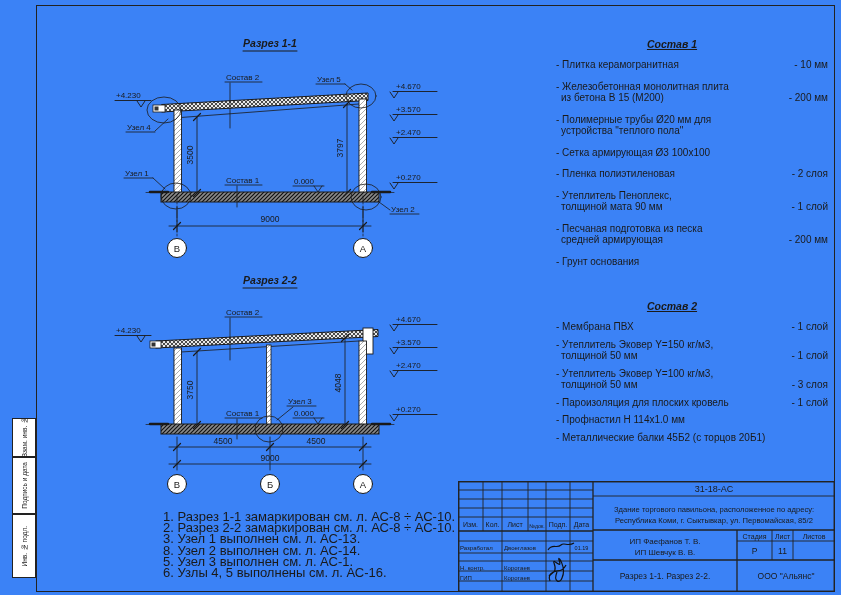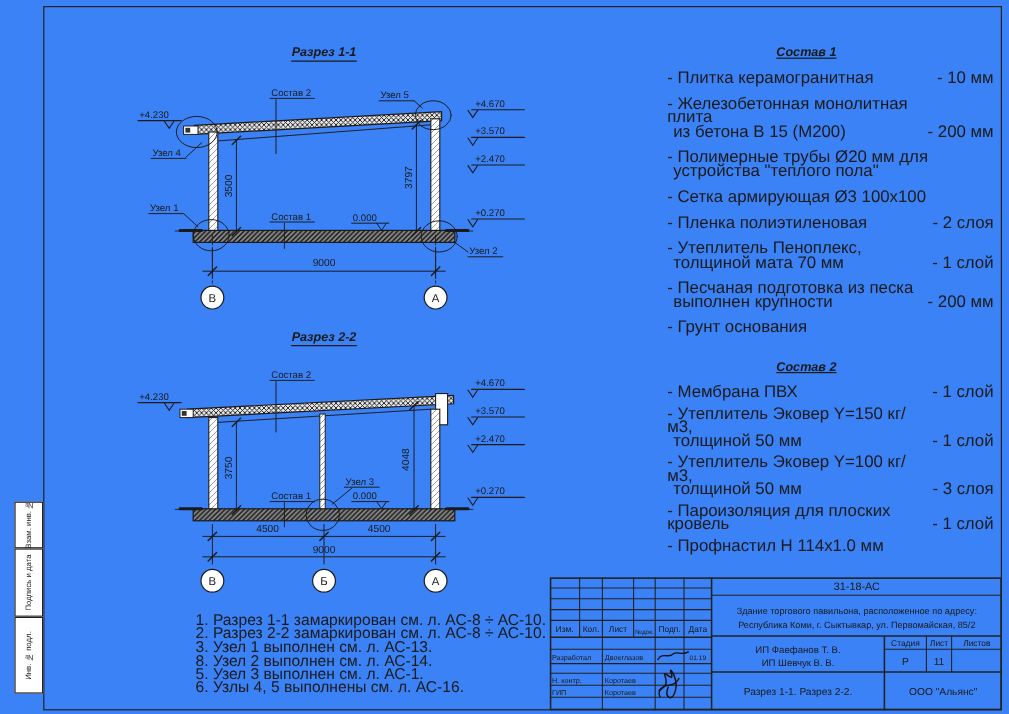--- a/index.html
+++ b/index.html
@@ -9,21 +9,21 @@
          border:1.6px solid #222;box-sizing:border-box;}
   .vbox{position:absolute;left:12px;width:24px;border:1.2px solid #222;box-sizing:border-box;
         display:flex;align-items:center;justify-content:center;background:#fff;}
   .vlabel{writing-mode:vertical-rl;transform:rotate(180deg);font-size:6.5px;white-space:nowrap;color:#222;}
   svg{position:absolute;}
   svg text{fill:#1a1a1a;font-family:"Liberation Sans",sans-serif;}
   .sostav{position:absolute;width:272px;}
   .sostav-title{width:232px;text-align:center;font-size:10.5px;font-weight:bold;font-style:italic;
                 text-decoration:underline;}
   .sostav-items{margin-top:9px;}
-  .s-item{display:flex;justify-content:space-between;align-items:flex-end;font-size:14px;line-height:11.5px;}
+  .s-item{display:flex;justify-content:space-between;align-items:flex-end;font-size:10px;line-height:11.5px;}
   .list1 .s-item{margin-bottom:10px;}
   .list2 .s-item{margin-bottom:6px;align-items:flex-end;}
   .s-text .l2{padding-left:5px;}
   .s-val{margin-left:auto;white-space:nowrap;padding-left:6px;}
   .notes{position:absolute;left:163px;top:511px;width:300px;font-size:13px;line-height:11.2px;}
 </style>
 </head>
 <body>
 
 <div class="sheet">
@@ -287,28 +287,28 @@
       </div>
       <div class="s-item">
         <div class="s-text">
             <div>- Пленка полиэтиленовая</div>
           </div>
         <div class="s-val">- 2 слоя</div>
       </div>
       <div class="s-item">
         <div class="s-text">
           <div>- Утеплитель Пеноплекс,</div>
-          <div class="l2">толщиной мата 70 мм</div>
+          <div class="l2">толщиной мата 90 мм</div>
         </div>
         <div class="s-val">- 1 слой</div>
       </div>
       <div class="s-item">
         <div class="s-text">
           <div>- Песчаная подготовка из песка</div>
-          <div class="l2">выполнен крупности</div>
+          <div class="l2">средней армирующая</div>
         </div>
         <div class="s-val">- 200 мм</div>
       </div>
       <div class="s-item">
         <div class="s-text">
             <div>- Грунт основания</div>
           </div>
         <div class="s-val"></div>
       </div>
     </div>
@@ -339,20 +339,26 @@
       </div>
       <div class="s-item">
         <div class="s-text">
             <div>- Пароизоляция для плоских кровель</div>
           </div>
         <div class="s-val">- 1 слой</div>
       </div>
       <div class="s-item">
         <div class="s-text">
             <div>- Профнастил Н 114x1.0 мм</div>
+          </div>
+        <div class="s-val"></div>
+      </div>
+      <div class="s-item">
+        <div class="s-text">
+            <div>- Металлические балки 45Б2 (с торцов 20Б1)</div>
           </div>
         <div class="s-val"></div>
       </div>
     </div>
   </div>
 
   <div class="notes">
     <div>1. Разрез 1-1 замаркирован см. л. АС-8 ÷ АС-10.</div>
     <div>2. Разрез 2-2 замаркирован см. л. АС-8 ÷ АС-10.</div>
     <div>3. Узел 1 выполнен см. л. АС-13.</div>

